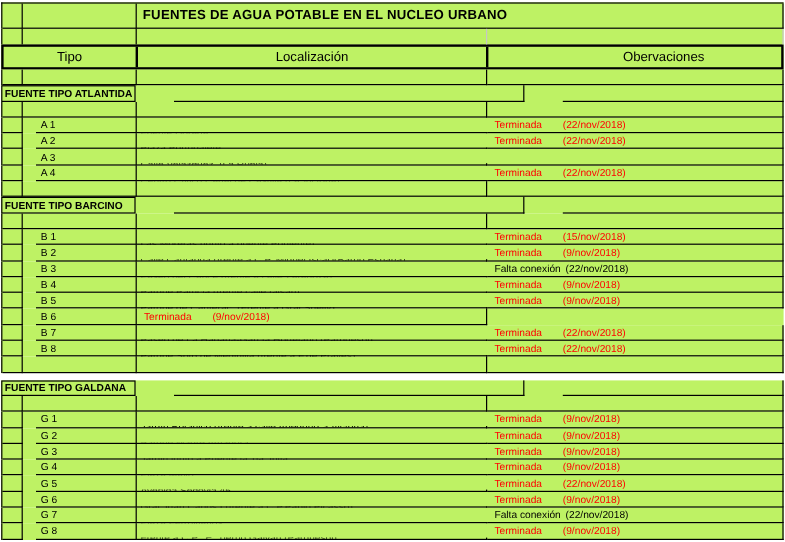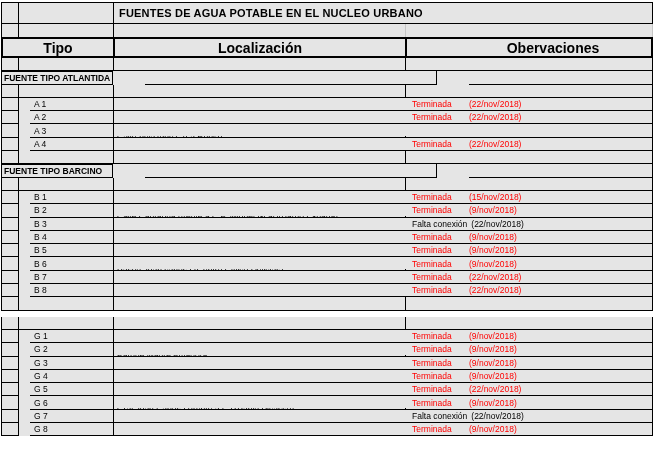--- a/index.html
+++ b/index.html
@@ -3,39 +3,39 @@
 <meta charset="utf-8">
 <style>
   html,body{margin:0;padding:0;background:#ffffff;}
   body{
     width:654px;height:452px;overflow:hidden;
     font-family:"Liberation Sans", sans-serif;
     -webkit-font-smoothing:antialiased;
     color:#000;
   }
   .sheet{width:652px;margin:2px 0 0 1px;}
-  .row{display:grid;box-sizing:border-box;background:#e5e5e5;}
+  .row{display:grid;box-sizing:border-box;background:#bef264;}
   
   .cols4{grid-template-columns:17px 95px 292px 1fr;}
   
   .cols3{grid-template-columns:112px 292px 1fr;}
   .cell{box-sizing:border-box;display:flex;align-items:center;overflow:hidden;white-space:pre;}
 
   
   .title-row{height:22px;border-top:1px solid #000;border-left:1px solid #000;}
   .title-row .cell{border-right:1px solid #000;border-bottom:1px solid #000;}
   .title-cell{font-size:11px;font-weight:bold;padding-left:5px;letter-spacing:0.2px;}
   .r2{height:13px;border-left:1px solid #000;}
   .r2 .ca,.r2 .cb{border-right:1px solid #000;}
   .r2 .cc,.r2 .cd{border-right:1px solid var(--grid,#c6c6c6);}
 
   
   .header{height:21px;border:2px solid #000;}
   .header .cell{border-right:2px solid #000;justify-content:center;
-    font-size:14px;font-weight:bold;}
+    font-size:11px;font-weight:normal;}
   .header .cell:last-child{border-right:none;margin-left:48px;}
 
   
   .brow{height:13.3px;border-left:1px solid #000;}
   .brow .cell{border-right:1px solid #000;border-bottom:1px solid #000;font-size:8.5px;line-height:12px;}
   .gap{height:6px;background:#fff;}
   .secrow{height:13.3px;gap:32px;}
   .sec-cell{border:1.5px solid #000;font-size:8.5px;font-weight:bold;padding-left:2px;}
   .secrow .cell.plain{border-right:1px solid #000;border-bottom:1px solid #000;}
   .tipo-cell{padding-left:4px;margin-left:11px;}
@@ -155,21 +155,20 @@
       </div>
       <div class="row cols4 brow">
         <div class="cell"></div>
         <div class="cell tipo-cell">B 5</div>
         <div class="cell loc-cell">Parque de Canterac  (Frente a Gral Shelly)</div>
         <div class="cell obs-cell"><div class="st-done">Terminada</div><div class="st-date-done">(9/nov/2018)</div></div>
       </div>
       <div class="row cols4 brow">
         <div class="cell"></div>
         <div class="cell tipo-cell">B 6</div>
-        <div class="cell loc-cell">Paseo Juan carlos I (Centro Cívico Delicias)</div>
         <div class="cell obs-cell"><div class="st-done">Terminada</div><div class="st-date-done">(9/nov/2018)</div></div>
       </div>
       <div class="row cols4 brow">
         <div class="cell"></div>
         <div class="cell tipo-cell">B 7</div>
         <div class="cell loc-cell">Paseo de La Habana-García Hortelano (Parquesol)</div>
         <div class="cell obs-cell"><div class="st-done">Terminada</div><div class="st-date-done">(22/nov/2018)</div></div>
       </div>
       <div class="row cols4 brow">
         <div class="cell"></div>
@@ -177,20 +176,25 @@
         <div class="cell loc-cell">Parque Soto de Medinilla (frente a F.de Praves)</div>
         <div class="cell obs-cell"><div class="st-done">Terminada</div><div class="st-date-done">(22/nov/2018)</div></div>
       </div>
       <div class="row cols4 brow">
         <div class="cell"></div>
         <div class="cell"></div>
         <div class="cell"></div>
         <div class="cell"></div>
       </div>
       <div class="row gap"></div>
+      <div class="row cols3 secrow">
+        <div class="cell sec-cell">FUENTE TIPO GALDANA</div>
+        <div class="cell plain"></div>
+        <div class="cell plain"></div>
+      </div>
       <div class="row cols4 brow">
         <div class="cell"></div>
         <div class="cell"></div>
         <div class="cell"></div>
         <div class="cell"></div>
       </div>
       <div class="row cols4 brow">
         <div class="cell"></div>
         <div class="cell tipo-cell">G 1</div>
         <div class="cell loc-cell">Jardín Botánico (frente a calle Abedul)(La Victoria)</div>

